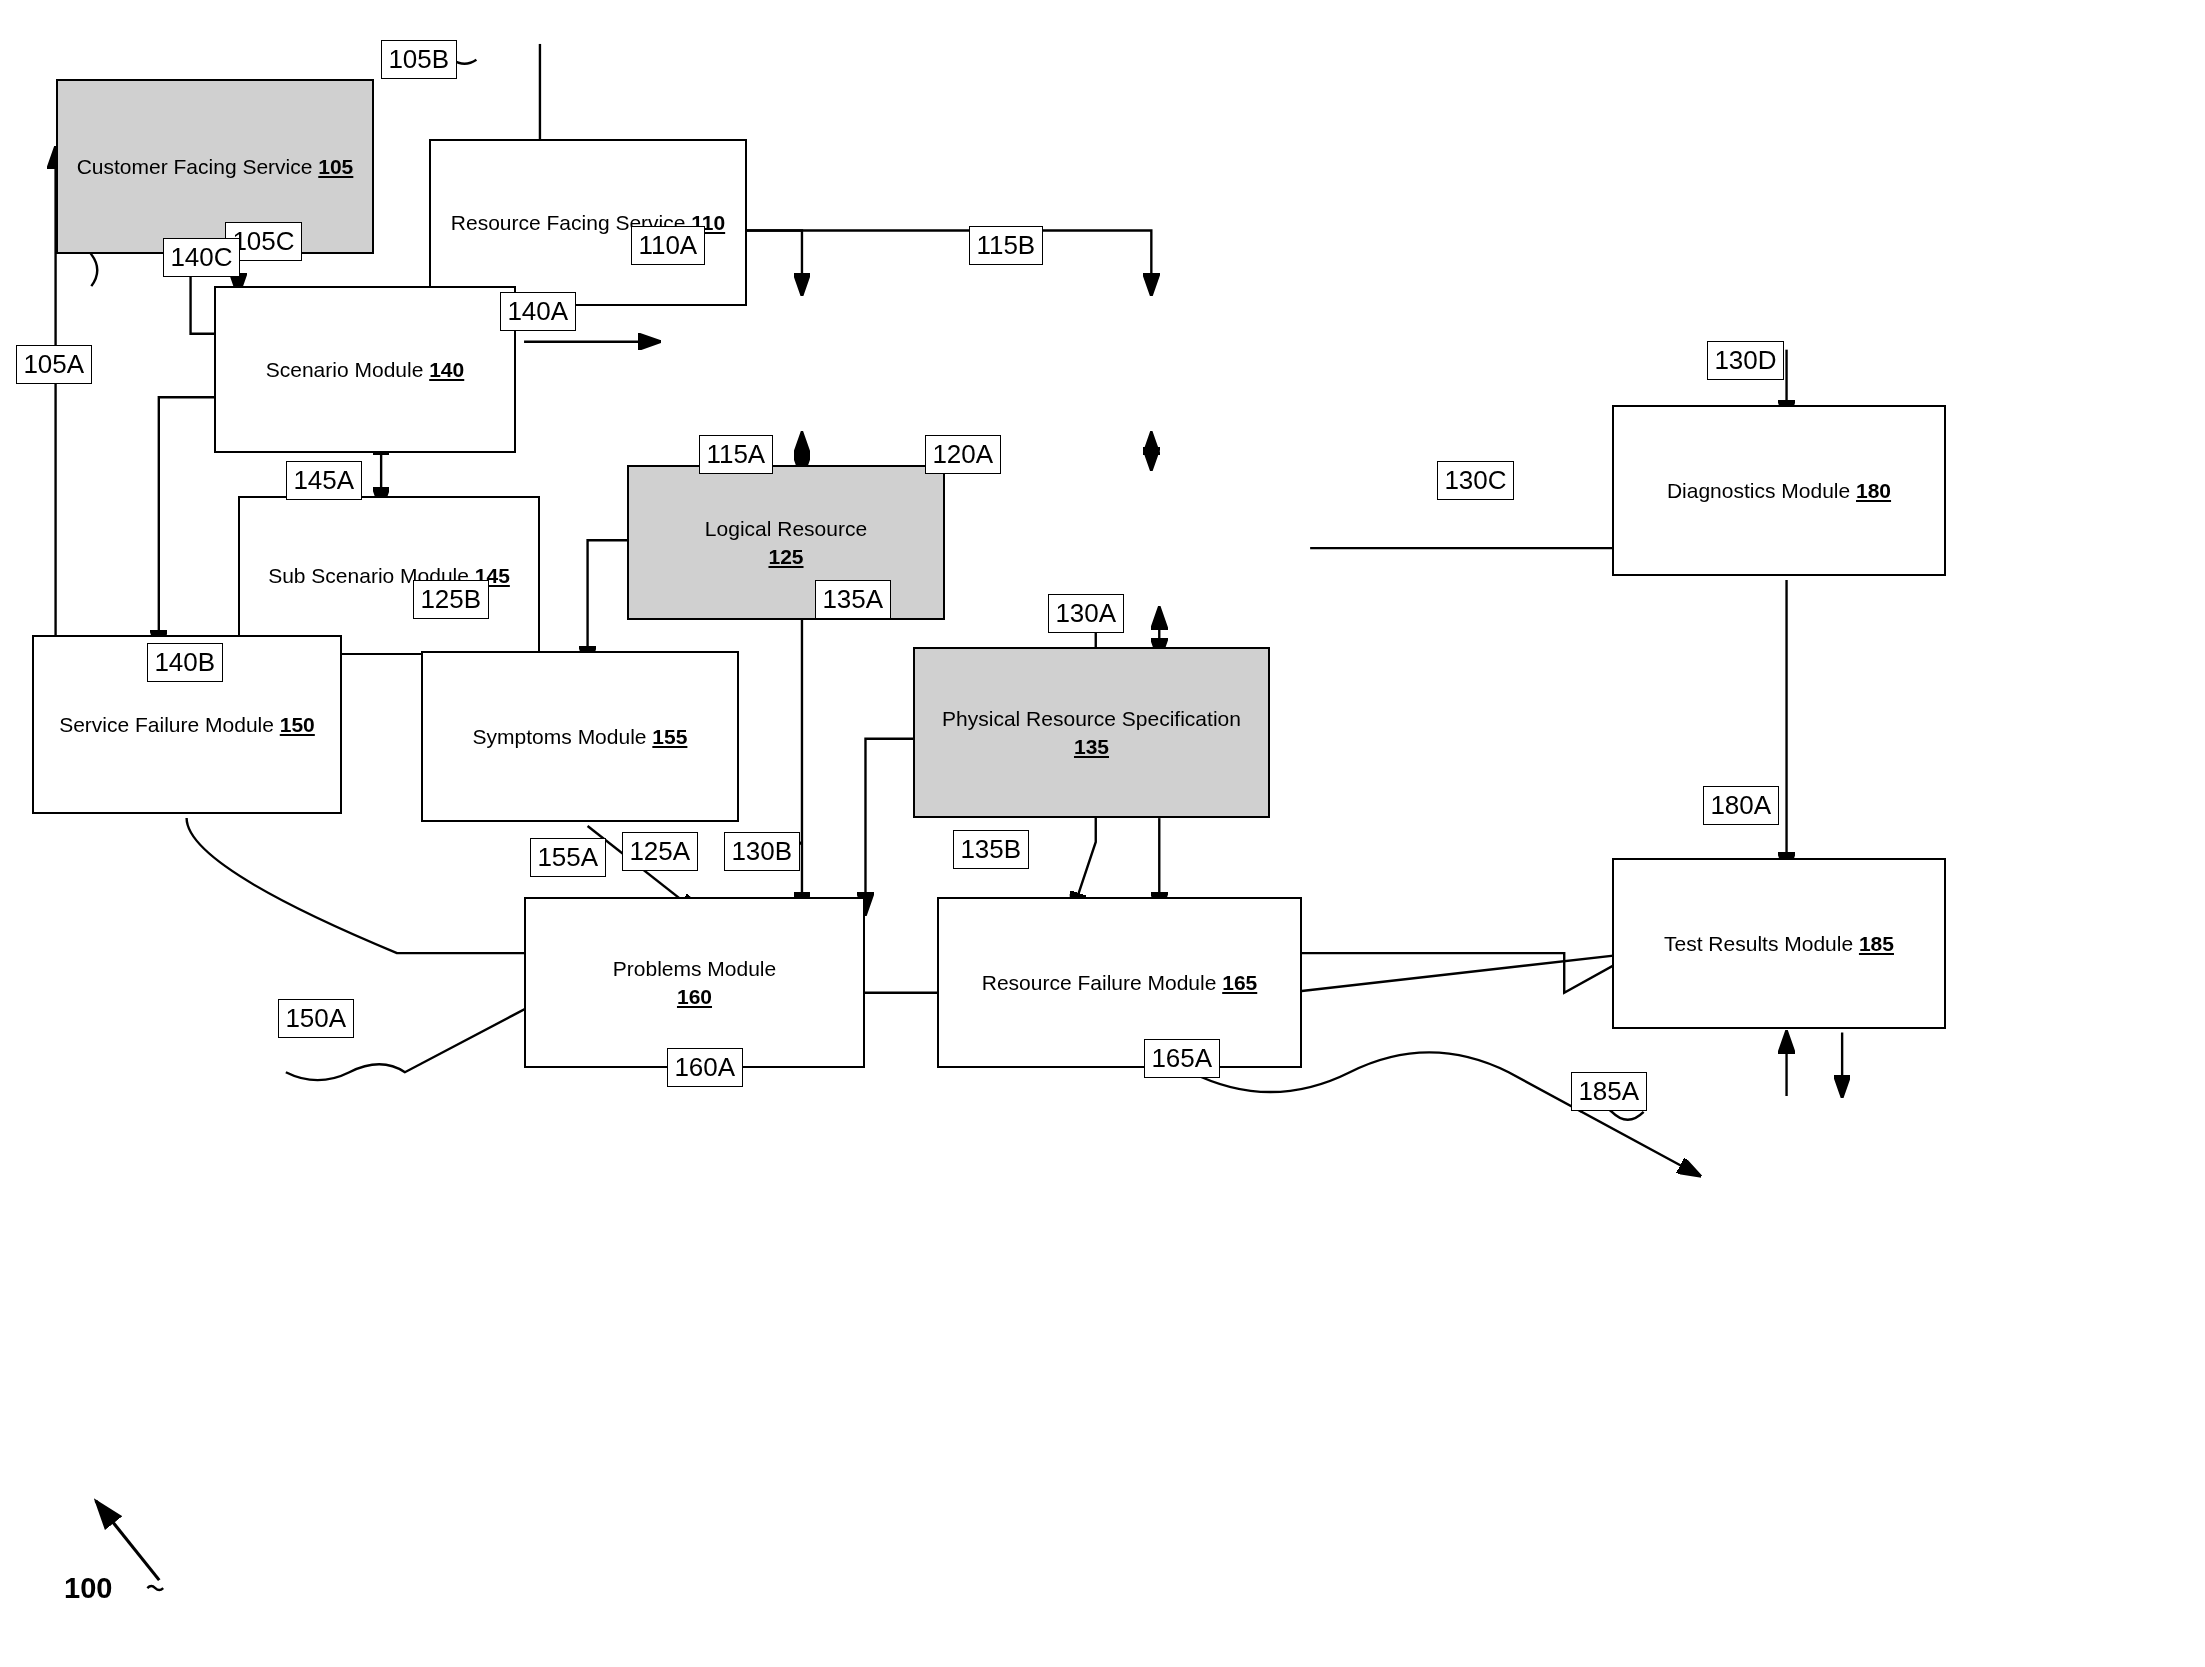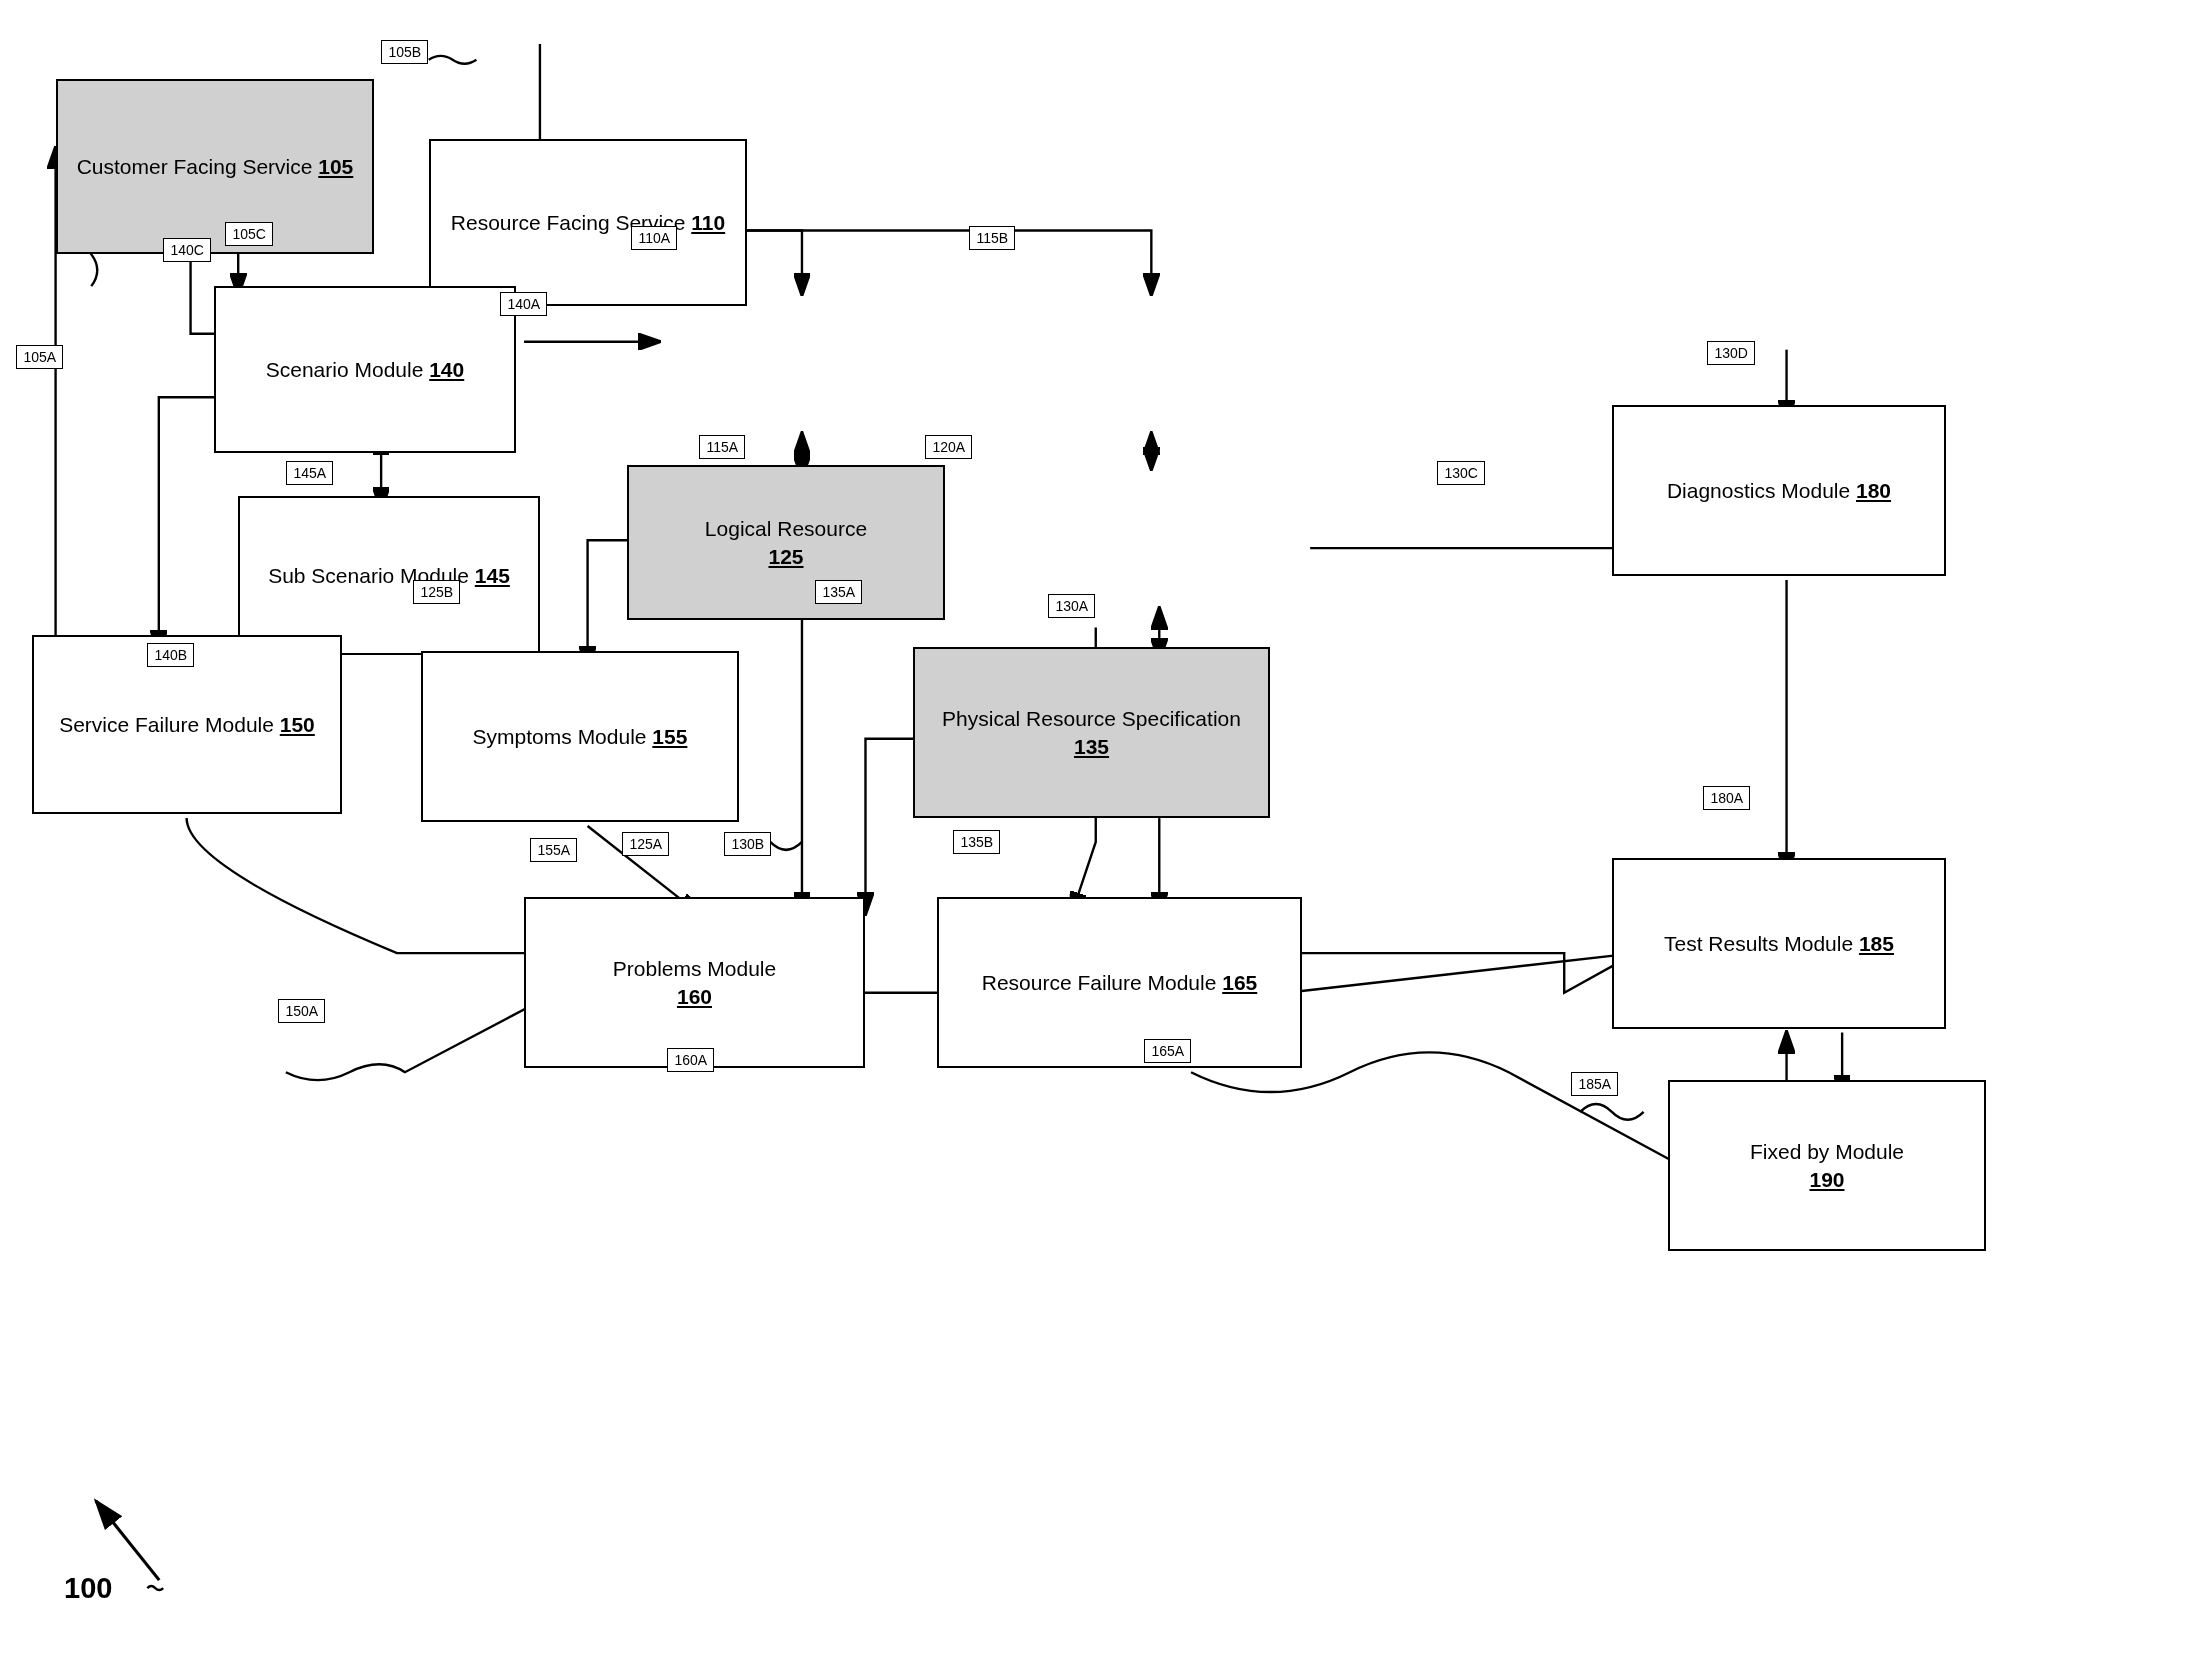--- a/index.html
+++ b/index.html
@@ -31,21 +31,21 @@
     .node.shaded {
       background: #d0d0d0;
     }
     .node u {
       font-weight: bold;
     }
     .label-box {
       position: absolute;
       border: 1.6px solid #000;
       background: #fff;
-      font-size: 14px;
+      font-size: 26px;
       padding: 3.2px 6.4px;
       text-align: center;
     }
     .fig-label {
       position: absolute;
       font-size: 29px;
       font-weight: bold;
     }
     svg.arrows {
       position: absolute;
@@ -195,23 +195,20 @@
   </div>
 
   <div class="node" style="left:937px; top:897px; width:365px; height:171px;">
     <span>Resource Failure Module <u>165</u></span>
   </div>
 
   <div class="node" style="left:1612px; top:858px; width:334px; height:171px;">
     <span>Test Results Module <u>185</u></span>
   </div>
 
-  <div class="node" style="left:1668px; top:1080px; width:318px; height:171px;">
-    <span>Fixed by Module<br><u>190</u></span>
-  </div>
 
   <div class="label-box" style="left:16px; top:345px;">105A</div>
   <div class="label-box" style="left:381px; top:40px;">105B</div>
   <div class="label-box" style="left:225px; top:222px;">105C</div>
   <div class="label-box" style="left:631px; top:226px;">110A</div>
   <div class="label-box" style="left:699px; top:435px;">115A</div>
   <div class="label-box" style="left:969px; top:226px;">115B</div>
   <div class="label-box" style="left:925px; top:435px;">120A</div>
   <div class="label-box" style="left:622px; top:832px;">125A</div>
   <div class="label-box" style="left:413px; top:580px;">125B</div>

